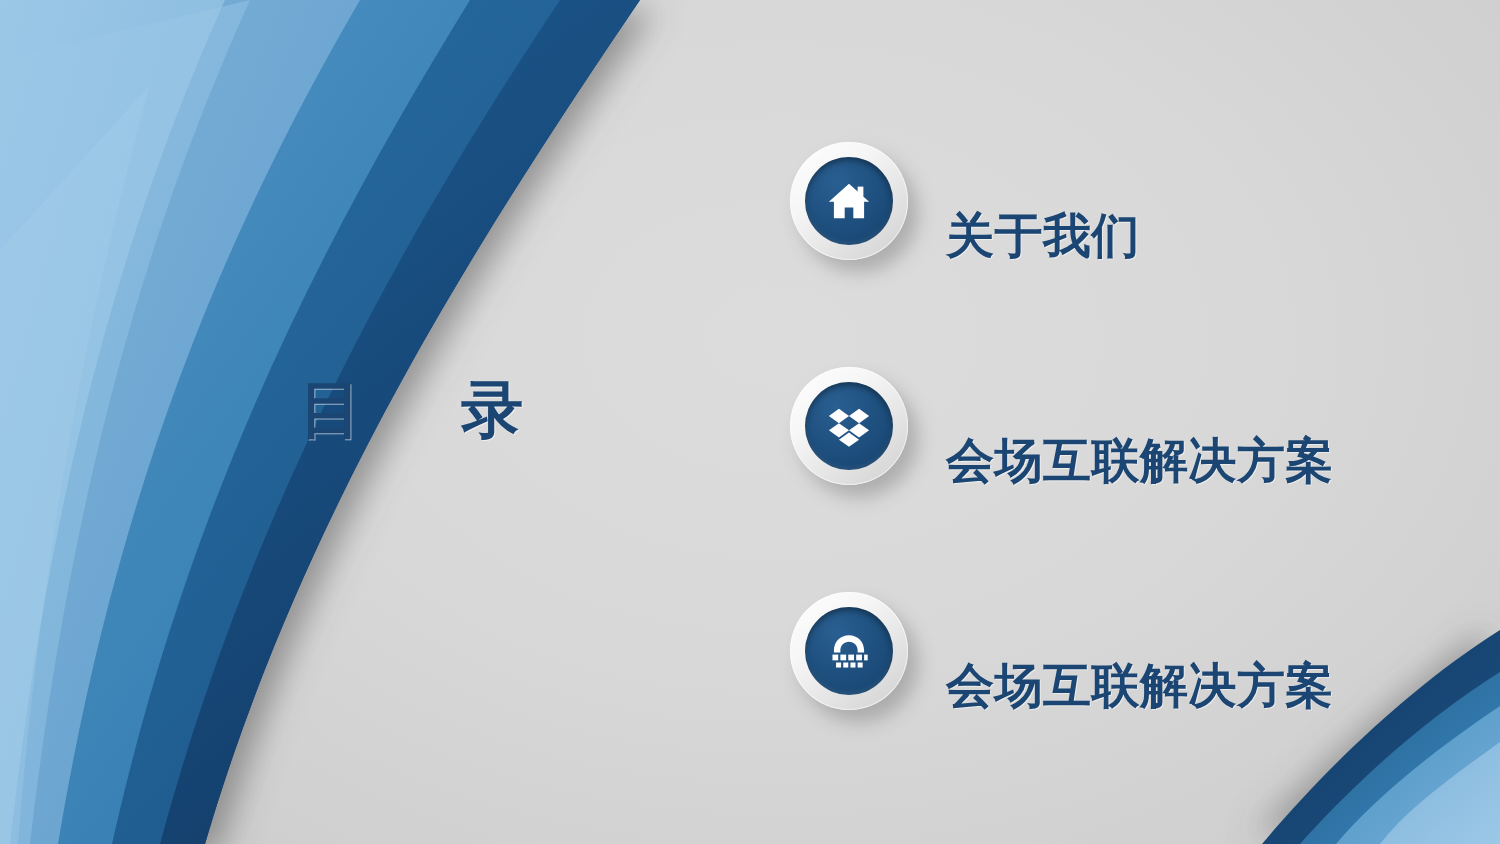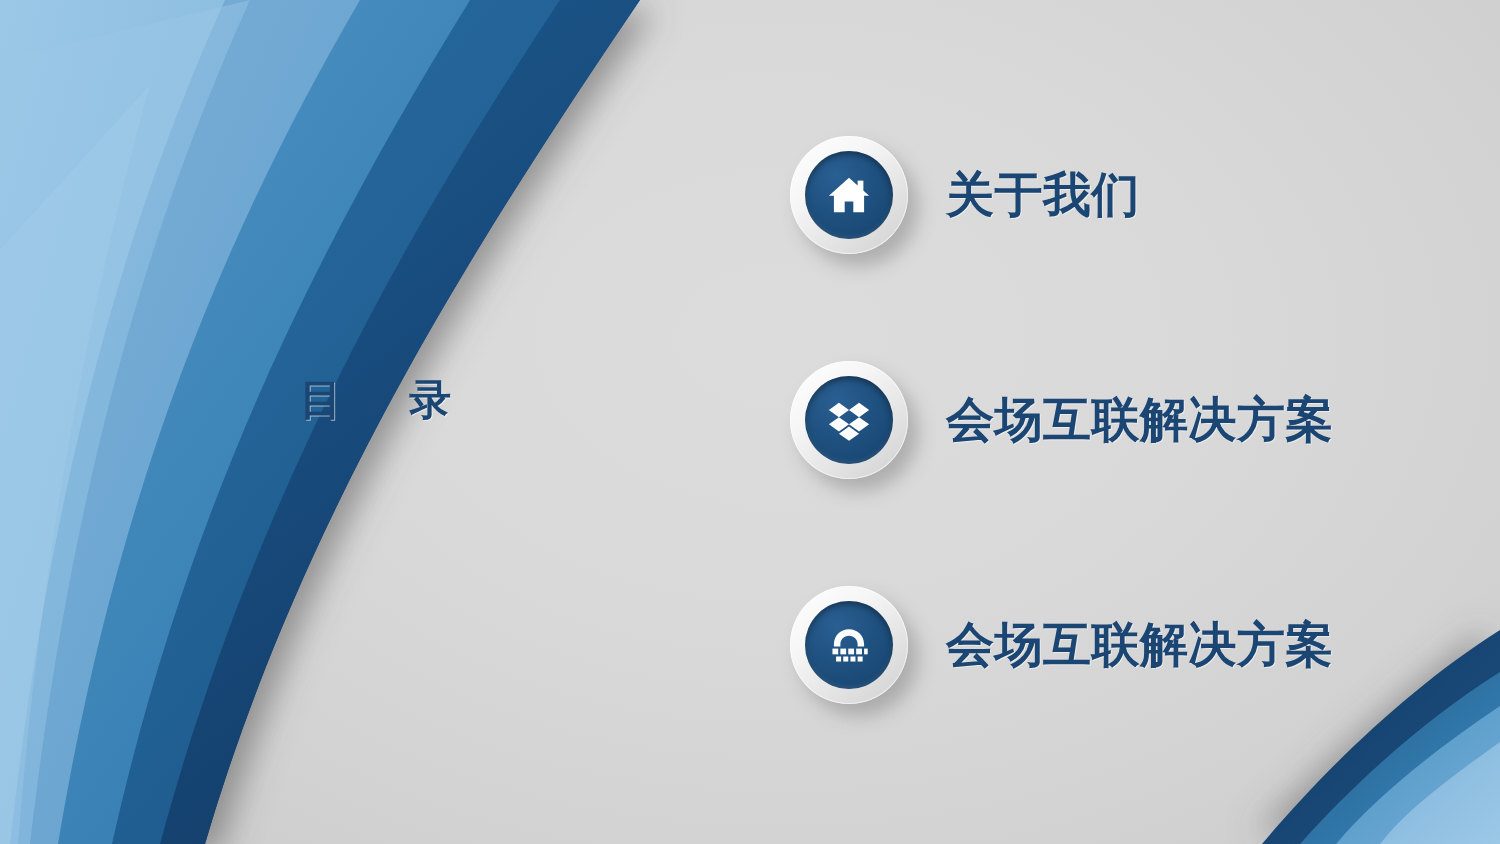--- a/index.html
+++ b/index.html
@@ -36,42 +36,42 @@
     height: 844px;
     display: block;
   }
 
   
   .toc-title {
     position: absolute;
     left: 300px;
     top: 378px;
     width: 260px;
-    font-size: 42px;
+    font-size: 62px;
     line-height: 1.05;
     letter-spacing: 0.30em;
     color: #1b4572;
     font-weight: 700;
     text-shadow: 1px 1px 0 rgba(255,255,255,0.55);
     white-space: nowrap;
     user-select: none;
   }
 
   
   .menu {
     position: absolute;
     left: 790px;
     top: 130px;
     width: 700px;
   }
 
   .menu-item {
     position: relative;
     display: flex;
-    align-items: center;
+    align-items: flex-end;
     height: 130px;
     margin-bottom: 95px;
   }
 
   .badge {
     position: relative;
     flex: 0 0 auto;
     width: 118px;
     height: 118px;
     border-radius: 50%;

